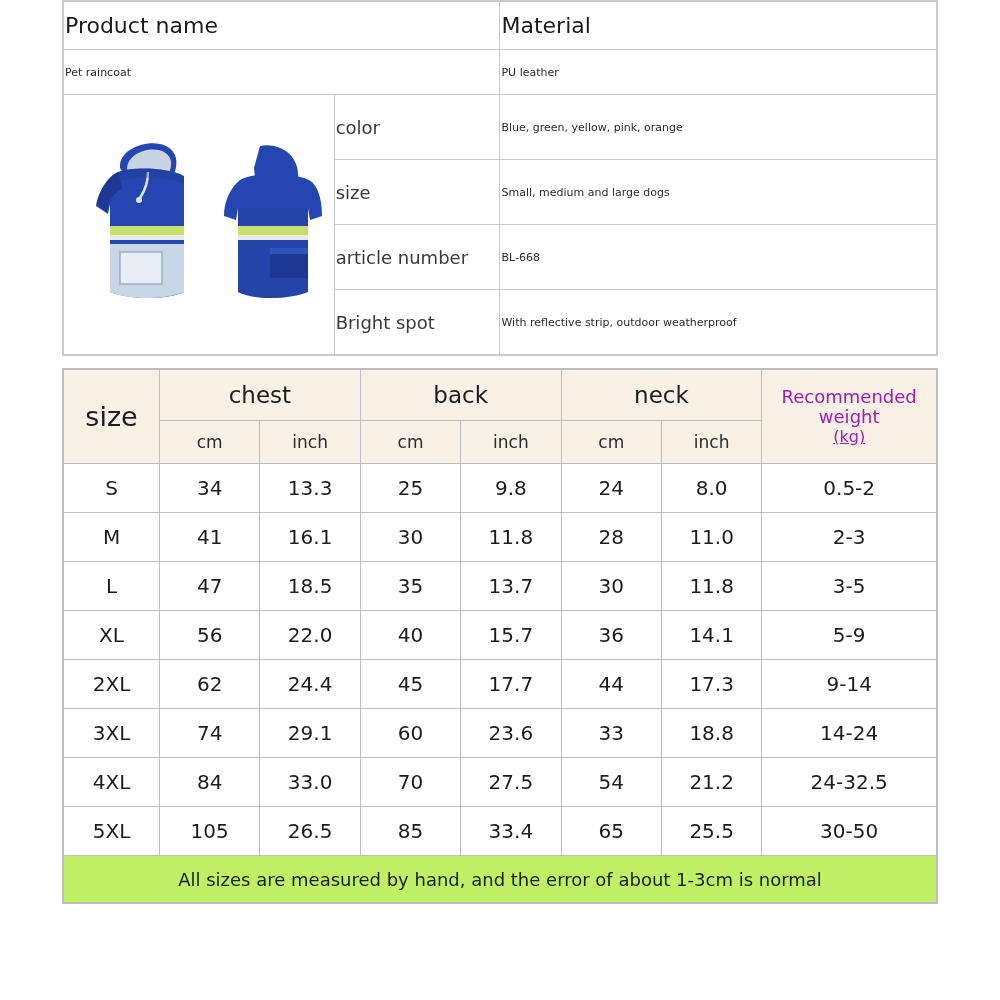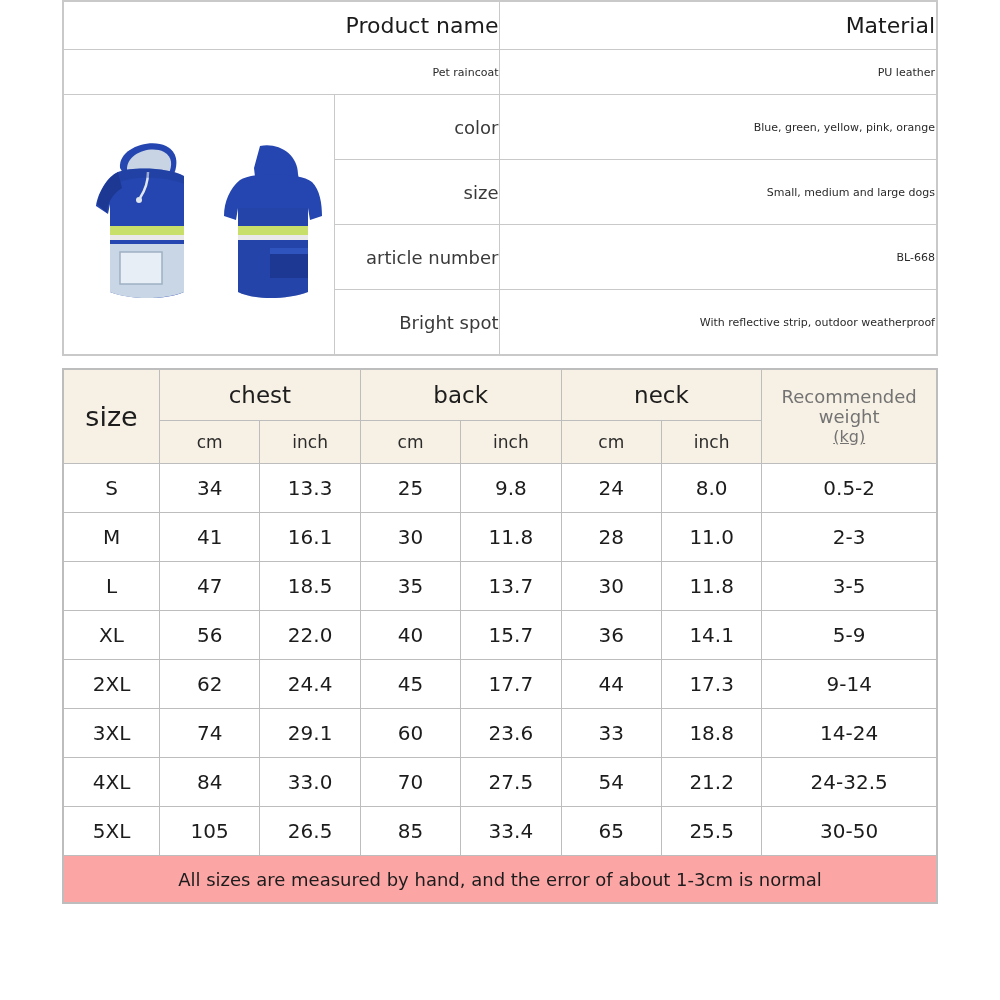--- a/index.html
+++ b/index.html
@@ -39,21 +39,21 @@
     border: 1px solid #c9c9c9;
     box-sizing: border-box;
   }
   table.info {
     width: 100%;
     border-collapse: collapse;
     table-layout: fixed;
   }
   table.info td {
     border: 1px solid #c9c9c9;
-    text-align: right;
+    text-align: left;
     vertical-align: middle;
     font-family: "DejaVu Sans", "Liberation Sans", sans-serif;
   }
   .hdr-cell {
     font-size: 22px;
     color: #1b1b1b;
     height: 45px;
     font-weight: normal;
   }
   .val-cell {
@@ -108,35 +108,35 @@
     font-size: 17px;
     color: #2b2b2b;
     height: 40px;
   }
   .size-corner {
     font-size: 27px;
     color: #1d1d1d;
   }
   .rec-head {
     font-size: 18px;
-    color: #737373;
+    color: #a21caf;
     line-height: 1.15;
   }
   .rec-head .kg { font-size: 16px; text-decoration: underline; }
   .srow td {
     height: 46px;
     font-size: 20px;
     color: #1c1c1c;
     background: #ffffff;
   }
   .note td {
     height: 44px;
     font-size: 18px;
     color: #1c1c1c;
-    background: #fca5a5;
+    background: #bef264;
   }
 </style>
 </head>
 <body>
 
 <div class="page">
 
 
   <div class="info-wrap">
     <table class="info">

